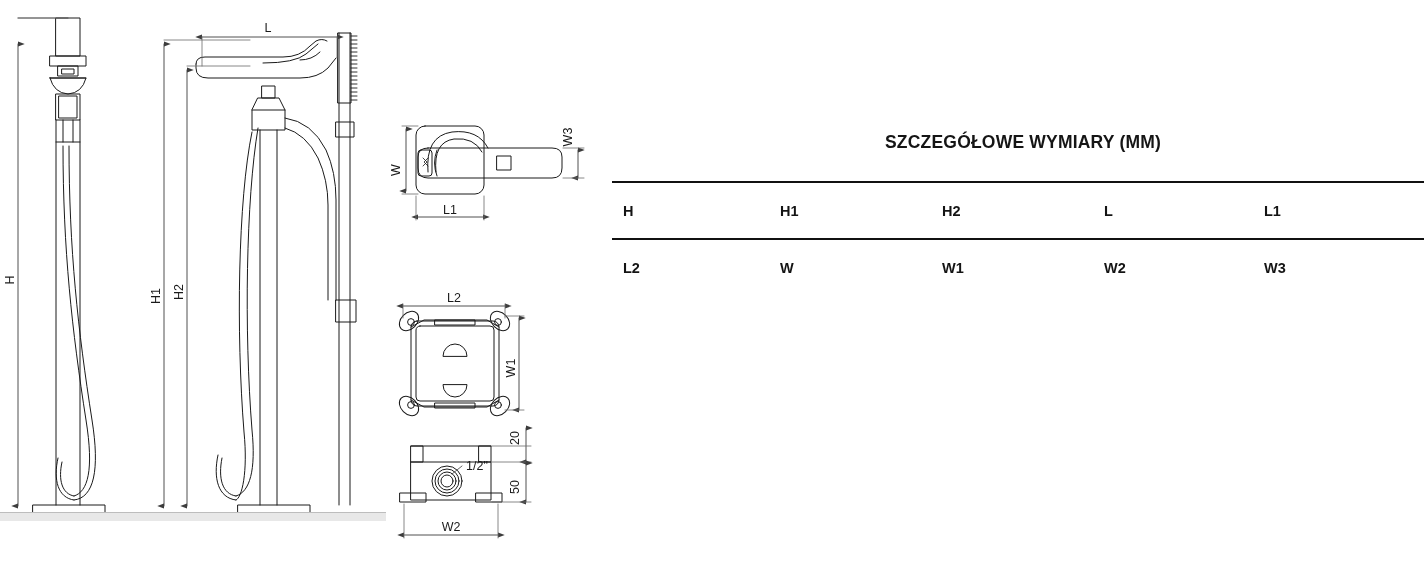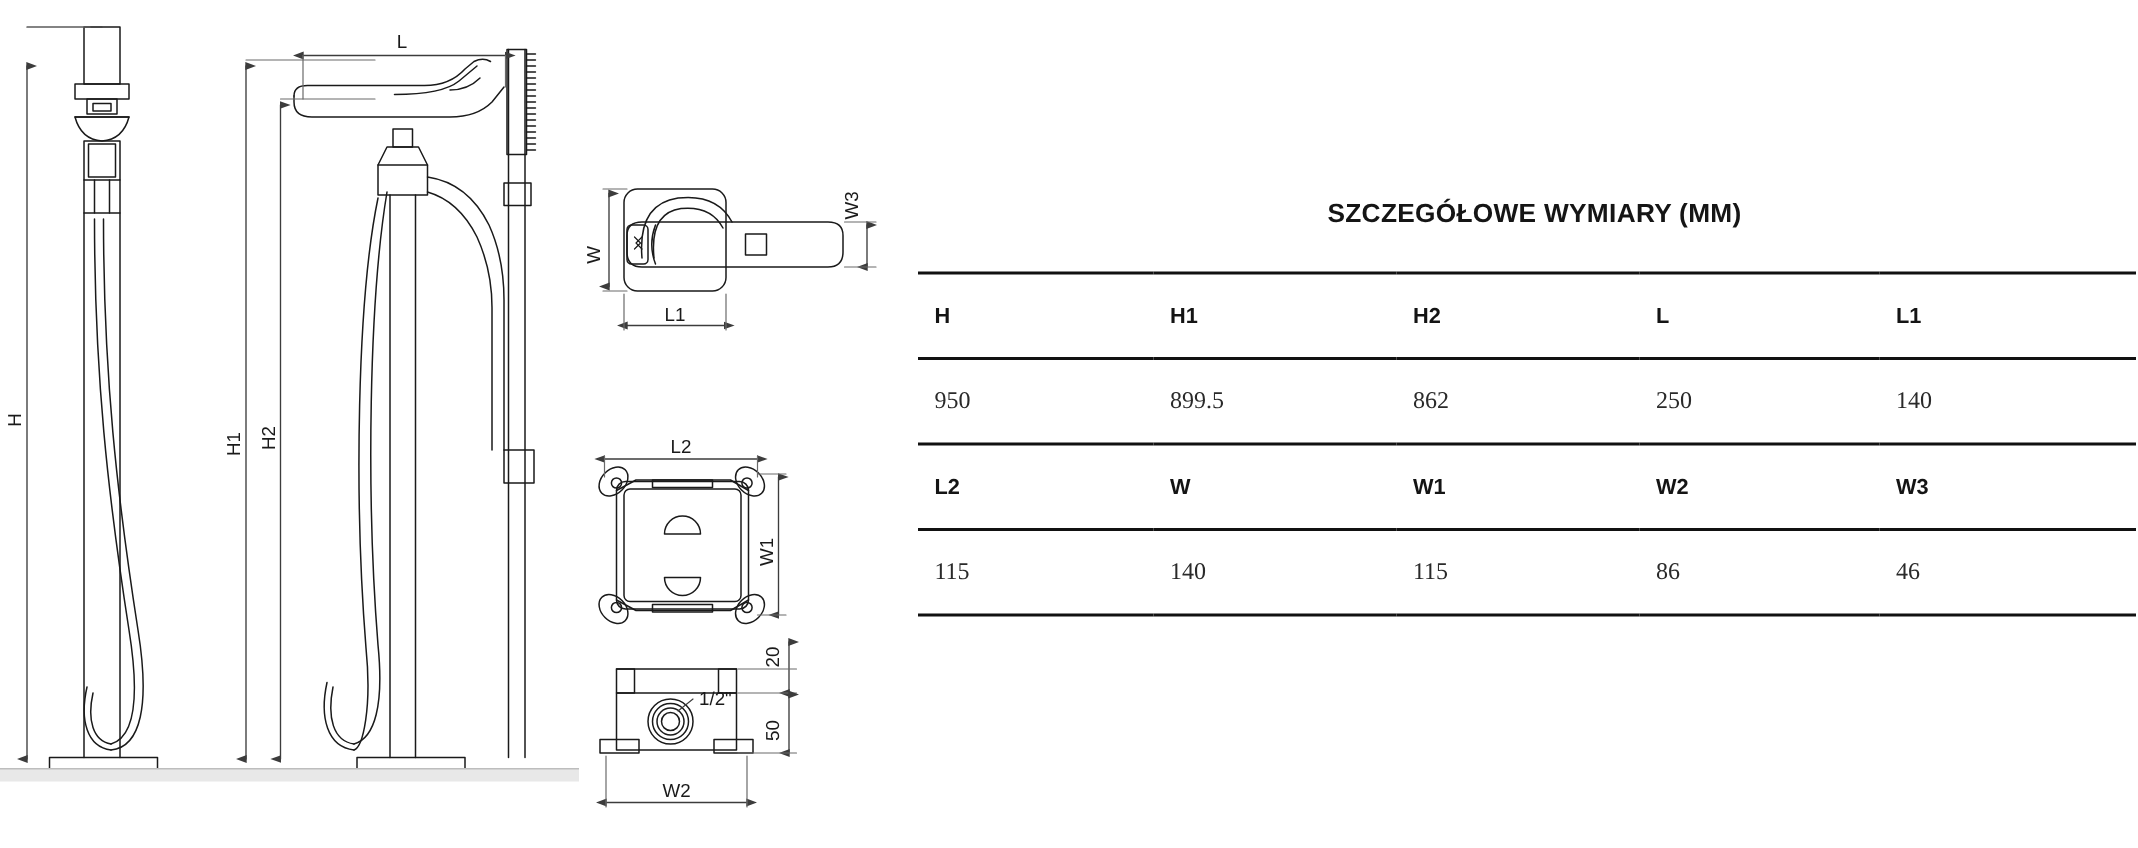--- a/index.html
+++ b/index.html
@@ -364,38 +364,24 @@
           <col class="c4">
       </colgroup>
       <tbody>
         <tr class="hdr rule-top">
           <th>H</th>
           <th>H1</th>
           <th>H2</th>
           <th>L</th>
           <th>L1</th>
         </tr>
-        <tr class="val">
-          <td>950</td>
-          <td>899.5</td>
-          <td>862</td>
-          <td>250</td>
-          <td>140</td>
-        </tr>
         <tr class="hdr rule-top">
           <th>L2</th>
           <th>W</th>
           <th>W1</th>
           <th>W2</th>
           <th>W3</th>
         </tr>
-        <tr class="val last">
-          <td>115</td>
-          <td>140</td>
-          <td>115</td>
-          <td>86</td>
-          <td>46</td>
-        </tr>
       </tbody>
     </table>
   </div>
 
 </div>
 
 </body></html>

